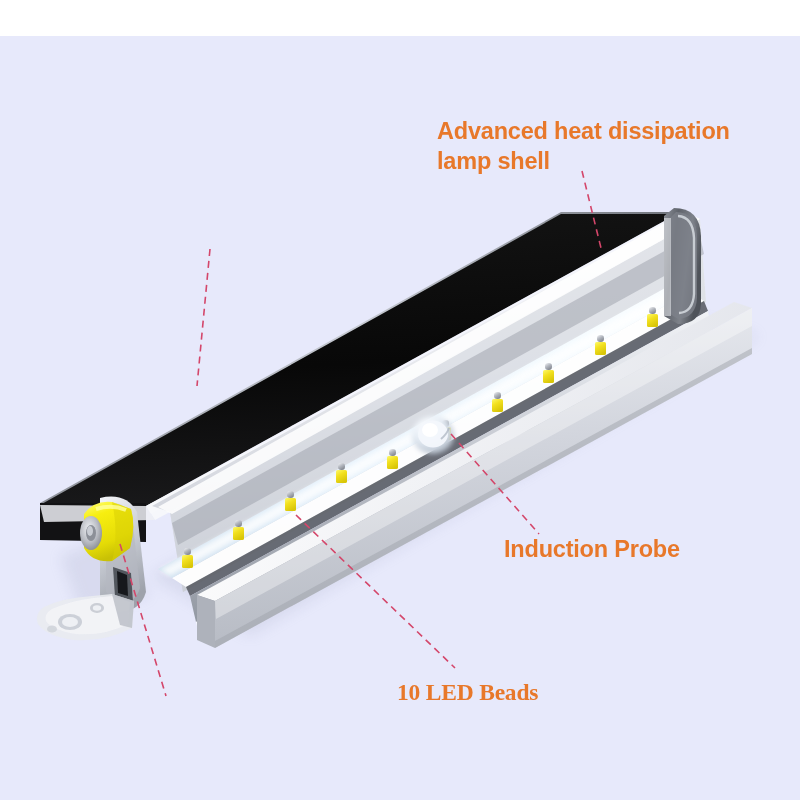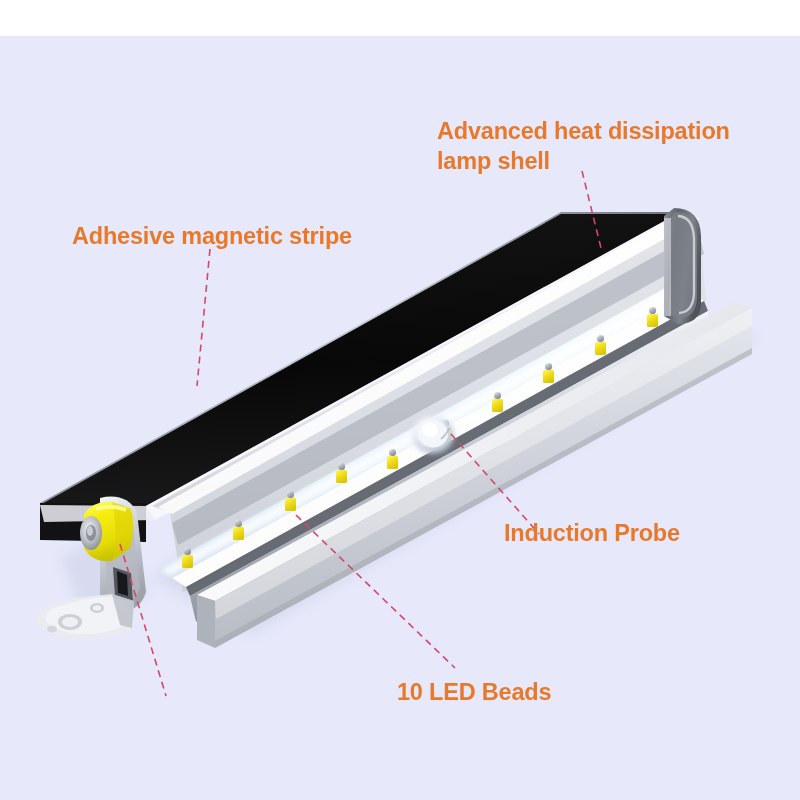--- a/index.html
+++ b/index.html
@@ -21,22 +21,22 @@
     color: #e8782a;
     font-size: 23.5px;
     font-weight: bold;
     letter-spacing: -0.2px;
     line-height: 1.28;
     white-space: pre-line;
     user-select: none;
   }
   #lbl-heat   { left: 437px; top: 80px;  text-align: left; }
   #lbl-magnet { left: 72px;  top: 185px; }
-  #lbl-induct { left: 504px; top: 482px; }
-  #lbl-leds   { left: 397px; top: 641px; }
+  #lbl-induct { left: 504px; top: 498px; }
+  #lbl-leds   { left: 397px; top: 641px; font-family: Liberation Serif, serif; }
   #lbl-batt   { left: 102px; top: 671px; }
 </style>
 </head>
 <body>
 
 <div id="stage">
 
   <svg id="art" width="800" height="800" viewBox="0 0 800 800">
     <defs>
       <linearGradient id="gTopShell" x1="0" y1="0" x2="0.25" y2="1">
@@ -286,20 +286,19 @@
       <line x1="210" y1="213" x2="197" y2="350" stroke-dasharray="7 5"></line>
       <line x1="451" y1="398" x2="539" y2="498" stroke-dasharray="7 5"></line>
       <line x1="296" y1="479" x2="455" y2="632" stroke-dasharray="7 5"></line>
       <line x1="120" y1="508" x2="166" y2="660" stroke-dasharray="7 5"></line>
     </g>
   </svg>
 
   <div class="label" id="lbl-heat">Advanced heat dissipation
 lamp shell</div>
 
-  <div class="label" id="lbl-magnet">Adhesive magnetic stripe</div>
 
   <div class="label" id="lbl-induct">Induction Probe</div>
 
   <div class="label" id="lbl-leds">10 LED Beads</div>
 
 
 </div>
 
 </body></html>

